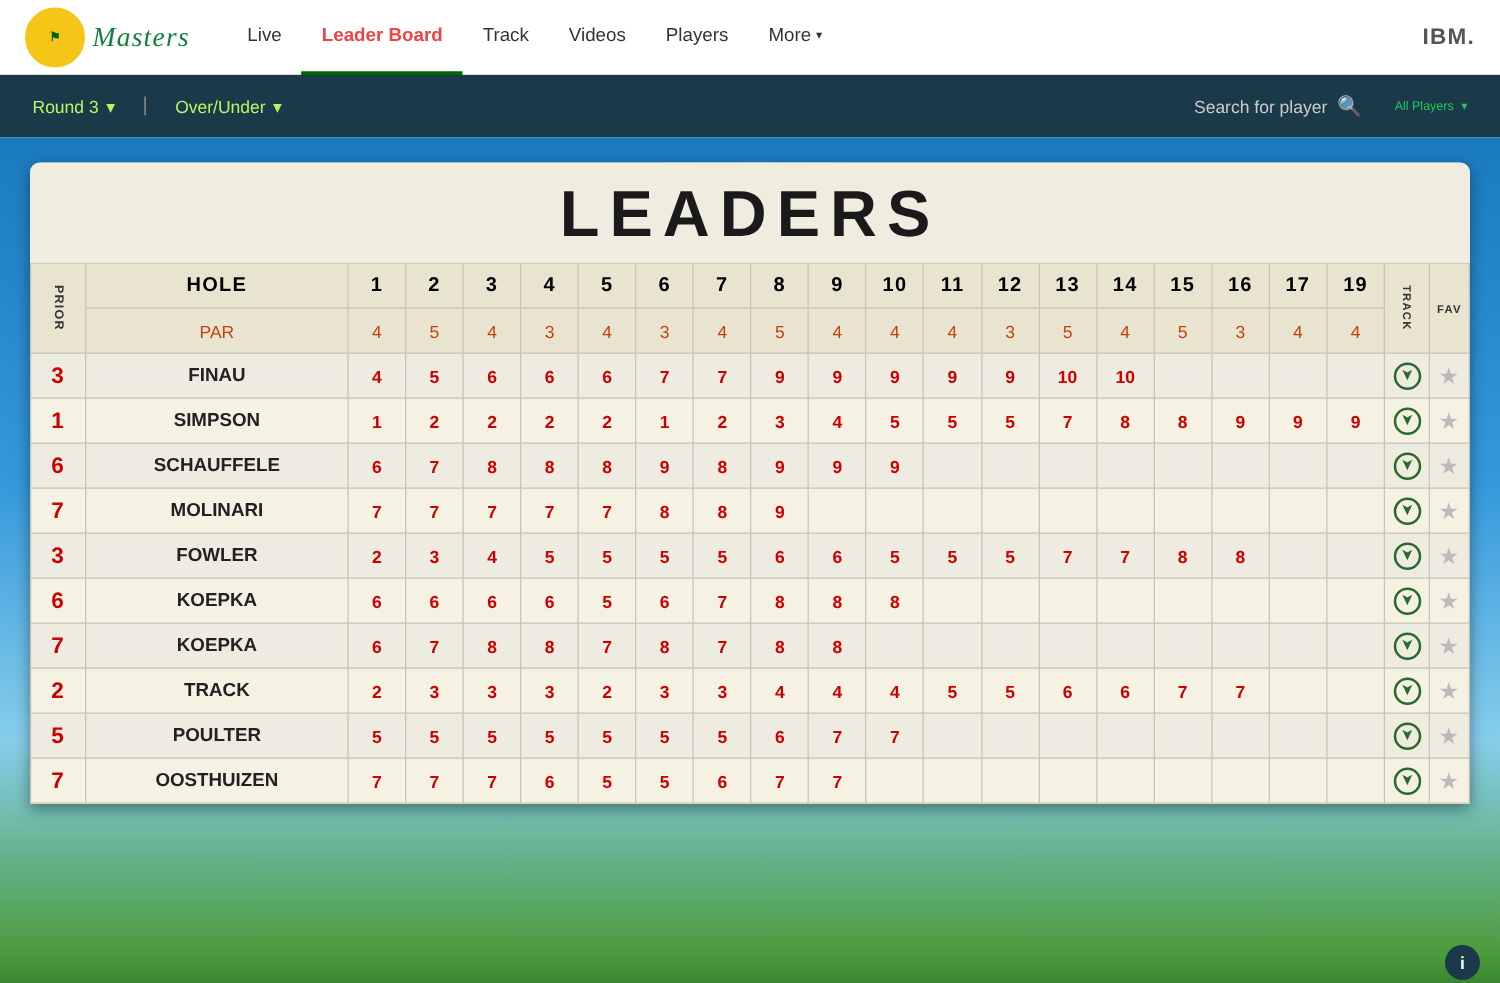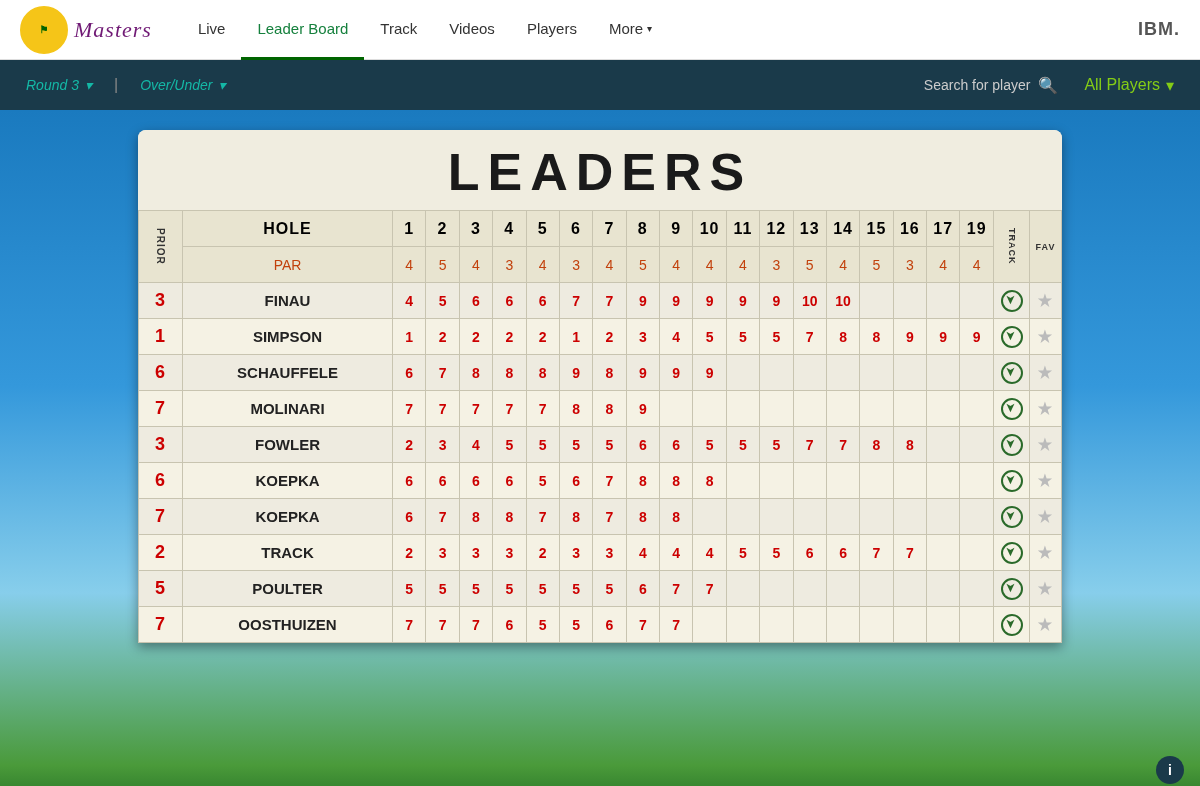--- a/index.html
+++ b/index.html
@@ -13,67 +13,66 @@
     }
     .nav-logo { display: flex; align-items: center; margin-right: 30px; }
     .logo-emblem {
       width: 48px; height: 48px;
       border: 2px solid #f5c518;
       border-radius: 50%;
       background: #f5c518;
       display: flex; align-items: center; justify-content: center;
       font-size: 10px; font-weight: bold; color: #006400; margin-right: 6px;
     }
-    .logo-text { font-family: Georgia, serif; color: #701a75; font-size: 22px; font-style: italic; letter-spacing: 1px; }
+    .logo-text { font-family: Georgia, serif; color: #15803d; font-size: 22px; font-style: italic; letter-spacing: 1px; }
     .nav-links { display: flex; align-items: center; gap: 0; flex: 1; }
     .nav-link {
       color: #333; text-decoration: none; font-size: 15px;
       padding: 0 16px; height: 60px; display: flex; align-items: center;
       cursor: pointer; border-bottom: 3px solid transparent;
     }
-    .nav-link.active { color: #15803d; border-bottom: 3px solid #006400; font-weight: normal; }
+    .nav-link.active { color: #ef4444; border-bottom: 3px solid #006400; font-weight: bold; }
     .nav-link.more-link { display: flex; align-items: center; gap: 4px; }
     .nav-link-arrow { font-size: 10px; }
     .ibm-logo { margin-left: auto; color: #555; font-size: 18px; font-weight: bold; letter-spacing: 1px; }
 
     
     .sub-nav {
       display: flex; align-items: center; height: 50px;
       background: #1a3a4a; padding: 0 16px;
     }
     .sub-nav-left { display: flex; align-items: center; gap: 8px; }
     .sub-nav-btn {
       display: flex; align-items: center; gap: 6px;
-      color: #14b8a6; background: transparent; border: none;
+      color: #bef264; background: transparent; border: none;
       font-size: 14px; cursor: pointer; padding: 6px 10px;
       border-radius: 3px;
-      font-style: italic;
     }
     .sub-nav-divider { color: #888; margin: 0 4px; }
     .sub-nav-right { margin-left: auto; display: flex; align-items: center; gap: 16px; }
     .search-area {
       display: flex; align-items: center; gap: 8px;
       color: #ccc; font-size: 14px; cursor: pointer;
     }
     .search-icon { font-size: 16px; }
     .all-players-btn {
       display: flex; align-items: center; gap: 6px;
-      color: #84cc16; font-size: 16px; cursor: pointer;
+      color: #22c55e; font-size: 10px; cursor: pointer;
       background: transparent; border: none; padding: 6px 10px;
     }
 
     
     .leaders-bg {
       background: linear-gradient(180deg, #1a7abf 0%, #3498db 40%, #87ceeb 70%, #4a9a3a 95%, #2d7a2a 100%);
       min-height: 690px; position: relative; padding-top: 10px;
     }
 
     .board-container {
       margin: 10px auto 0;
-      width: 924px;
+      width: 1152px;
       background: #f0ede0;
       border-radius: 8px 8px 0 0;
       position: relative;
       overflow: hidden;
       box-shadow: 0 4px 12px rgba(0,0,0,0.4);
     }
 
     
     .board-arch {
       background: #f0ede0;

